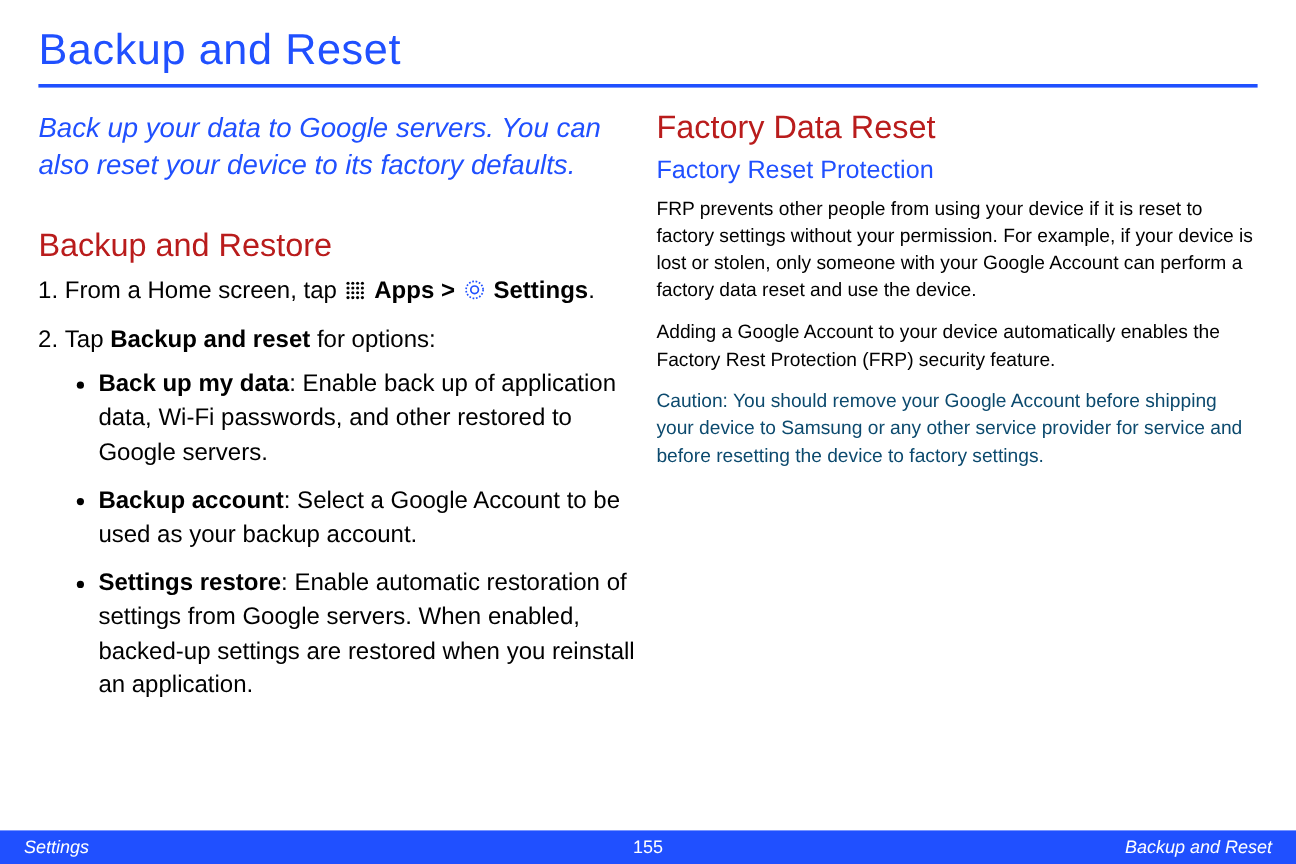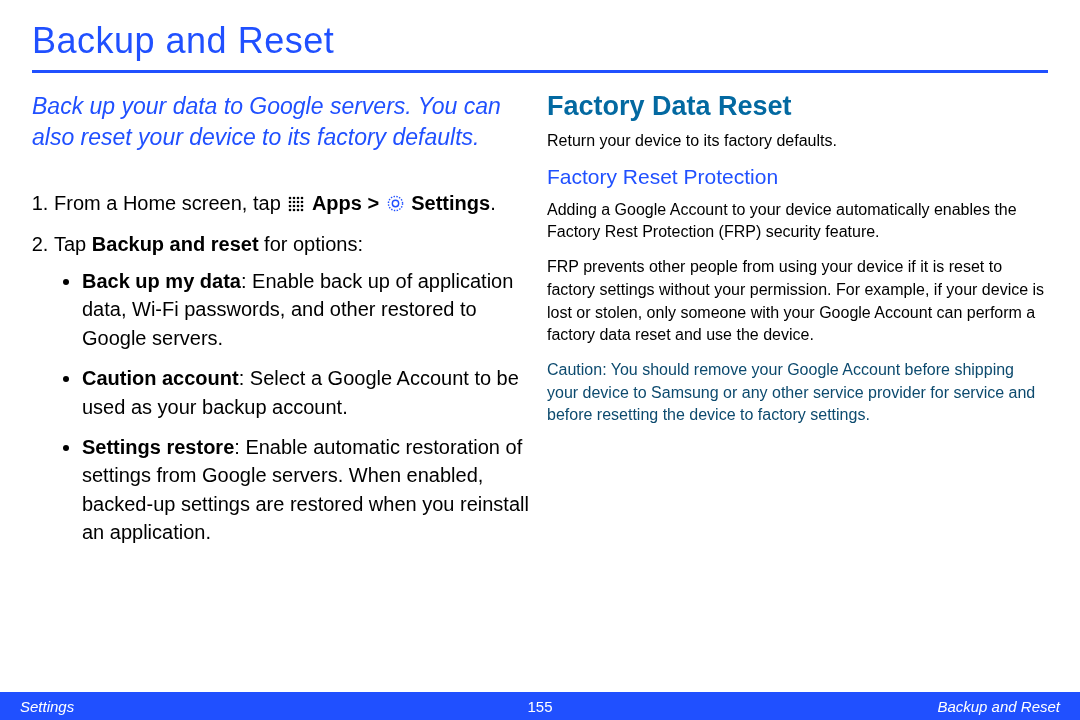--- a/index.html
+++ b/index.html
@@ -35,23 +35,23 @@
     min-width: 0;
   }
   .lead {
     color: #2050ff;
     font-style: italic;
     font-size: 23px;
     line-height: 1.35;
     margin-bottom: 36px;
   }
   .h2 {
-    color: #0369a1;
+    color: #b91c1c;
     font-size: 27px;
-    font-weight: 700;
+    font-weight: 400;
     margin-bottom: 8px;
   }
   .h3 {
     color: #2050ff;
     font-size: 21px;
     font-weight: 400;
     margin-bottom: 10px;
   }
   .body-text {
     font-size: 16px;
@@ -103,20 +103,21 @@
 
 <div class="page">
   <h1 class="page-title">Backup and Reset</h1>
   <hr class="title-rule">
 
   <div class="columns">
 
     <div class="col">
       <p class="lead">Back up your data to Google servers. You can also reset your device to its factory defaults.</p>
 
+      <h2 class="h2">Backup and Restore</h2>
 
       <ol class="steps">
         <li>
           <span>From a Home screen, tap </span>
           <span class="icon">
             <svg width="16" height="16" viewBox="0 0 16 16">
               <g fill="#000">
                 <circle cx="2" cy="2" r="1.3"></circle>
                   <circle cx="6" cy="2" r="1.3"></circle>
                   <circle cx="10" cy="2" r="1.3"></circle>
@@ -145,37 +146,36 @@
           </span>
           <span class="bold">Settings</span><span>.</span>
         </li>
         <li>
           <span>Tap </span><span class="bold">Backup and reset</span><span> for options:</span>
           <ul class="bullets">
             <li>
               <span class="bold">Back up my data</span><span>: Enable back up of application data, Wi-Fi passwords, and other restored to Google servers.</span>
             </li>
             <li>
-              <span class="bold">Caution account</span><span>: Select a Google Account to be used as your backup account.</span>
+              <span class="bold">Backup account</span><span>: Select a Google Account to be used as your backup account.</span>
             </li>
             <li>
               <span class="bold">Settings restore</span><span>: Enable automatic restoration of settings from Google servers. When enabled, backed-up settings are restored when you reinstall an application.</span>
             </li>
           </ul>
         </li>
       </ol>
     </div>
 
     <div class="col">
       <h2 class="h2">Factory Data Reset</h2>
-      <p class="body-text">Return your device to its factory defaults.</p>
 
       <h3 class="h3">Factory Reset Protection</h3>
+      <p class="body-text">FRP prevents other people from using your device if it is reset to factory settings without your permission. For example, if your device is lost or stolen, only someone with your Google Account can perform a factory data reset and use the device.</p>
       <p class="body-text">Adding a Google Account to your device automatically enables the Factory Rest Protection (FRP) security feature.</p>
-      <p class="body-text">FRP prevents other people from using your device if it is reset to factory settings without your permission. For example, if your device is lost or stolen, only someone with your Google Account can perform a factory data reset and use the device.</p>
       <p class="body-text caution">
         <span>Caution</span><span>: You should remove your Google Account before shipping your device to Samsung or any other service provider for service and before resetting the device to factory settings.</span>
       </p>
     </div>
 
   </div>
 </div>
 
 <div class="footer">
   <span class="footer-left">Settings</span>

